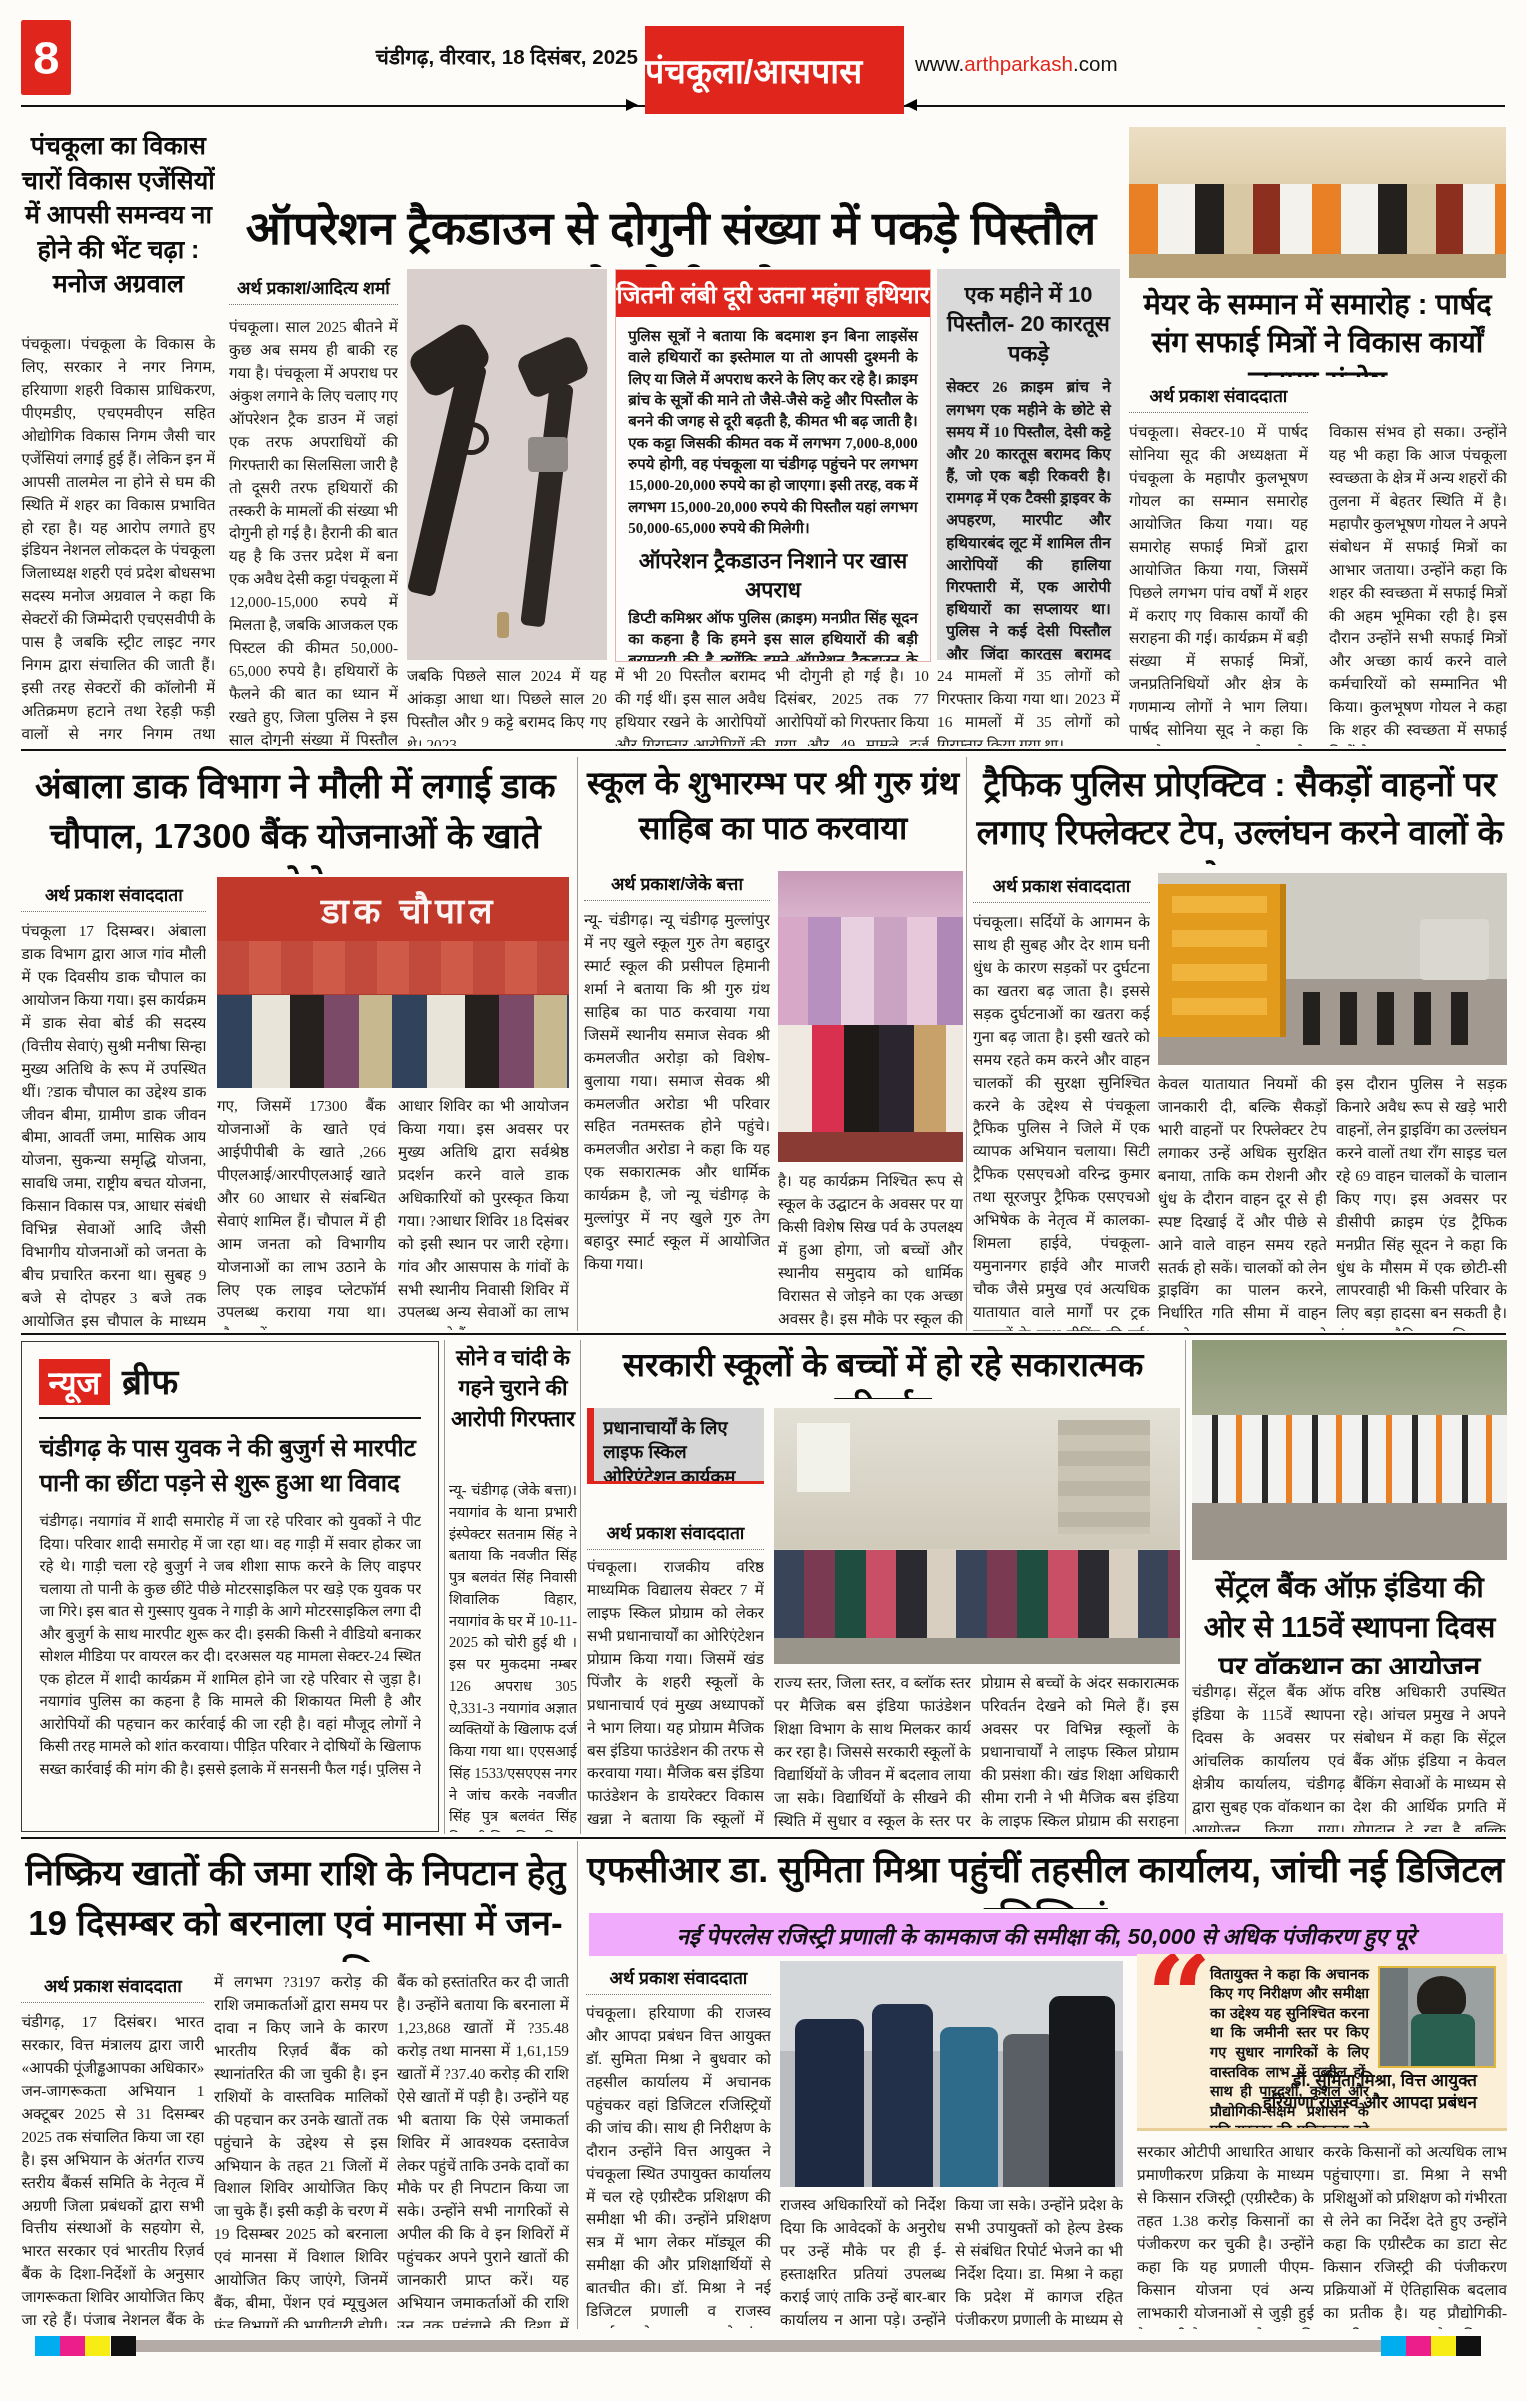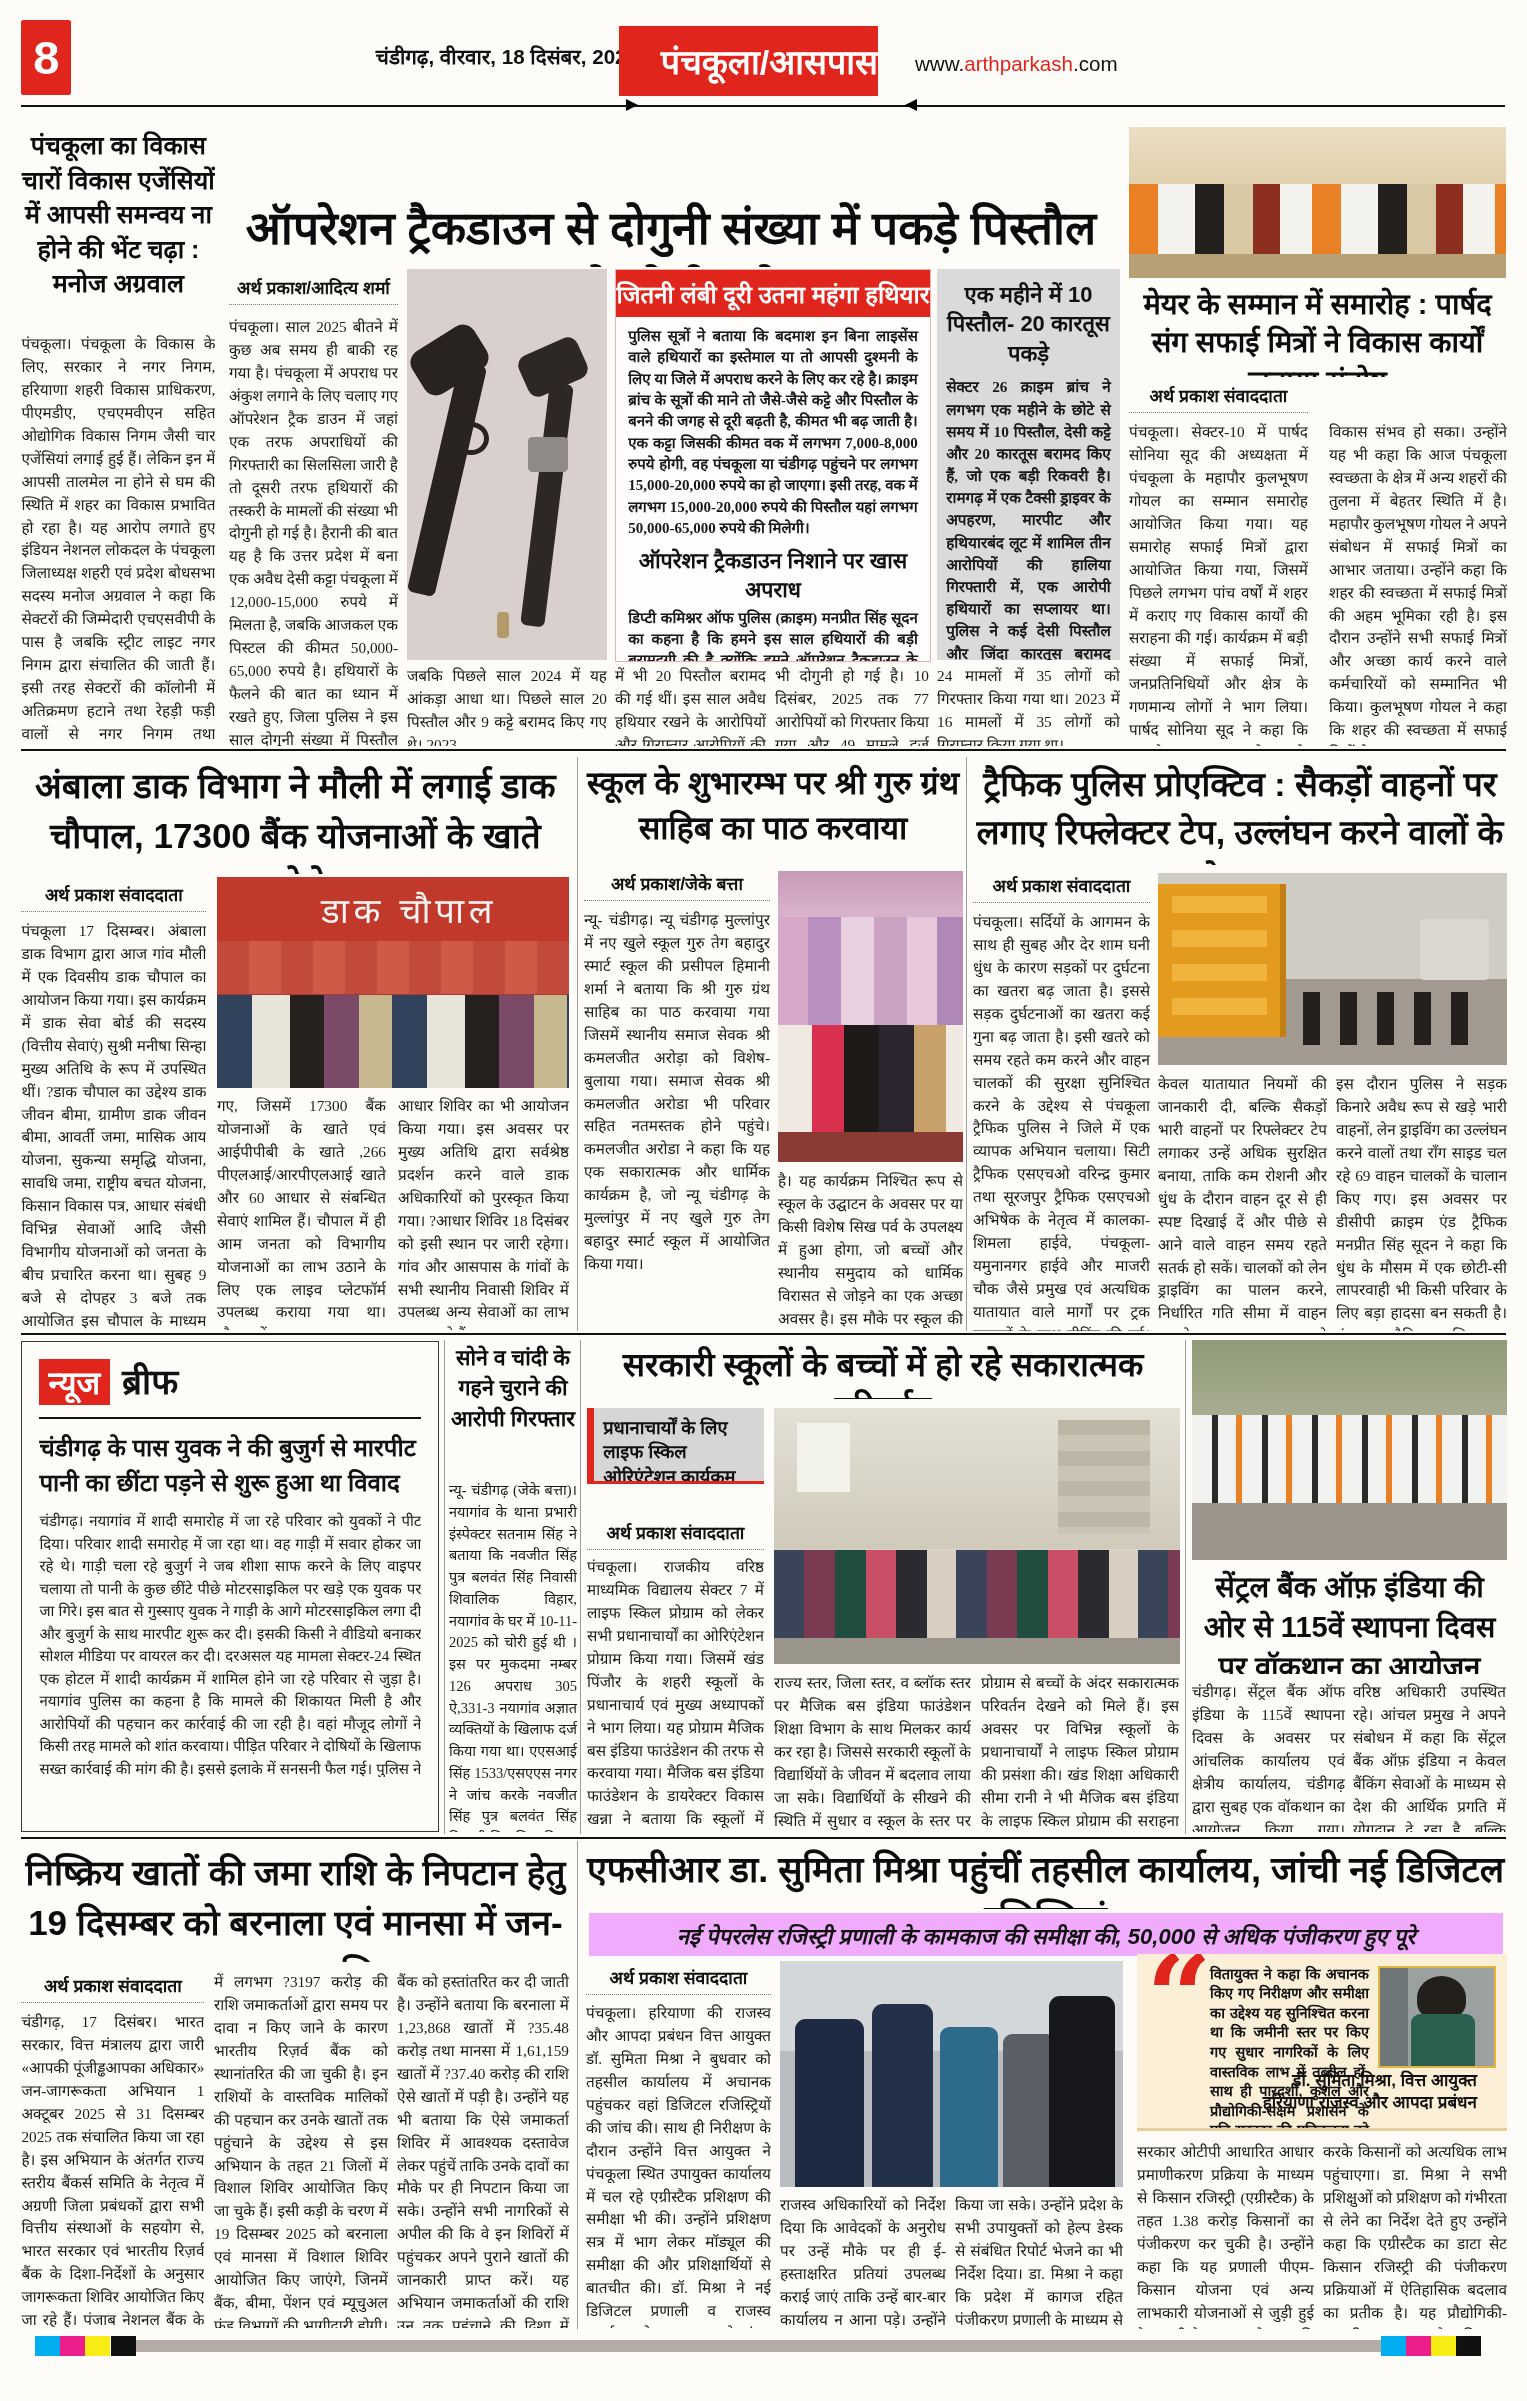--- a/index.html
+++ b/index.html
@@ -19,21 +19,21 @@
 </style>
 </head>
 <body>
 
 <div class="page">
 
   <div class="abs red" style="left:21.4px;top:20px;width:50px;height:75px;border-radius:2.3px;display:flex;align-items:center;justify-content:center;">
     <span style="color:#fff;font-size:47px;font-weight:700;">8</span>
   </div>
   <div class="abs" style="left:336px;top:40px;width:302px;height:34px;font-size:20.6px;font-weight:700;text-align:right;line-height:34px;overflow:hidden;">चंडीगढ़, वीरवार, 18 दिसंबर, 2025</div>
-  <div class="abs red" style="left:619px;top:26px;width:259px;height:70px;display:flex;align-items:center;justify-content:flex-end;z-index:3;">
+  <div class="abs red" style="left:645px;top:26px;width:259px;height:88px;display:flex;align-items:center;justify-content:flex-start;z-index:3;">
     <span style="color:#fff;font-size:34px;font-weight:800;">पंचकूला/आसपास</span>
   </div>
   <div class="abs" style="left:915px;top:49px;width:244px;height:29px;font-size:20.6px;line-height:29px;overflow:hidden;white-space:nowrap;">
     <span>www.</span><span style="color:#e0251c;">arthparkash</span><span>.com</span>
   </div>
   <div class="rule-h" style="left:21.4px;top:105px;width:1484px;height:2.3px;"></div>
   <div class="abs" style="left:626px;top:99px;width:0;height:0;border-top:6.9px solid transparent;border-bottom:6.9px solid transparent;border-left:12.2px solid #000;z-index:4;"></div>
   <div class="abs" style="left:905px;top:99px;width:0;height:0;border-top:6.9px solid transparent;border-bottom:6.9px solid transparent;border-right:12.2px solid #000;z-index:4;"></div>
 
   <div class="abs headline" style="left:21.4px;top:128px;width:194px;height:197px;font-size:25px;line-height:1.38;">पंचकूला का विकास चारों विकास एजेंसियों में आपसी समन्वय ना होने की भेंट चढ़ा : मनोज अग्रवाल</div>
@@ -82,21 +82,21 @@
   <div class="abs body-text" style="left:1129px;top:421px;width:179px;height:325px;">पंचकूला। सेक्टर-10 में पार्षद सोनिया सूद की अध्यक्षता में पंचकूला के महापौर कुलभूषण गोयल का सम्मान समारोह आयोजित किया गया। यह समारोह सफाई मित्रों द्वारा आयोजित किया गया, जिसमें पिछले लगभग पांच वर्षों में शहर में कराए गए विकास कार्यों की सराहना की गई। कार्यक्रम में बड़ी संख्या में सफाई मित्रों, जनप्रतिनिधियों और क्षेत्र के गणमान्य लोगों ने भाग लिया। पार्षद सोनिया सूद ने कहा कि महापौर कुलभूषण गोयल के नेतृत्व में पंचकूला के हर वर्ग के हितों को ध्यान में रखते हुए विकास कार्य किए गए। उन्होंने कहा कि किसी भी शहर की स्वच्छता में सफाई मित्रों का सबसे बड़ा योगदान होता है।</div>
   <div class="abs body-text" style="left:1329px;top:421px;width:178px;height:325px;">विकास संभव हो सका। उन्होंने यह भी कहा कि आज पंचकूला स्वच्छता के क्षेत्र में अन्य शहरों की तुलना में बेहतर स्थिति में है। महापौर कुलभूषण गोयल ने अपने संबोधन में सफाई मित्रों का आभार जताया। उन्होंने कहा कि शहर की स्वच्छता में सफाई मित्रों की अहम भूमिका रही है। इस दौरान उन्होंने सभी सफाई मित्रों और अच्छा कार्य करने वाले कर्मचारियों को सम्मानित भी किया। कुलभूषण गोयल ने कहा कि शहर की स्वच्छता में सफाई मित्रों के साथ-साथ आम जन का सहयोग भी जरूरी है, ताकि पंचकूला स्वच्छता में देश में नंबर वन बन सके।</div>
 
   <div class="rule-h" style="left:21.4px;top:749px;width:1485px;height:1.5px;"></div>
 
   <div class="abs headline" style="left:21.4px;top:761px;width:548px;height:113px;font-size:35px;line-height:1.42;">अंबाला डाक विभाग ने मौली में लगाई डाक चौपाल, 17300 बैंक योजनाओं के खाते खोले</div>
   <div class="abs byline" style="left:21.4px;top:882px;width:185px;">अर्थ प्रकाश संवाददाता</div>
   <div class="abs body-text" style="left:21.4px;top:920px;width:185px;height:410px;">पंचकूला 17 दिसम्बर। अंबाला डाक विभाग द्वारा आज गांव मौली में एक दिवसीय डाक चौपाल का आयोजन किया गया। इस कार्यक्रम में डाक सेवा बोर्ड की सदस्य (वित्तीय सेवाएं) सुश्री मनीषा सिन्हा मुख्य अतिथि के रूप में उपस्थित थीं। ?डाक चौपाल का उद्देश्य डाक जीवन बीमा, ग्रामीण डाक जीवन बीमा, आवर्ती जमा, मासिक आय योजना, सुकन्या समृद्धि योजना, सावधि जमा, राष्ट्रीय बचत योजना, किसान विकास पत्र, आधार संबंधी विभिन्न सेवाओं आदि जैसी विभागीय योजनाओं को जनता के बीच प्रचारित करना था। सुबह 9 बजे से दोपहर 3 बजे तक आयोजित इस चौपाल के माध्यम से विभिन्न विभागीय योजनाओं और आधार संबंधी सेवाओं का लाभ उठाया। शिविर के दौरान रिकॉर्ड संख्या में खाते खोले</div>
   <div class="photo" style="left:217px;top:877px;width:352px;height:211px;background:#a93a2f;">
     <div style="position:absolute;left:0;top:0;width:100%;height:64px;background:#c0392b;display:flex;align-items:center;justify-content:center;">
-      <span style="color:#fff;font-size:35px;font-weight:400;letter-spacing:4.6px;opacity:.95;margin-left:32px;">डाक चौपाल</span>
+      <span style="color:#fff;font-size:35px;font-weight:700;letter-spacing:4.6px;opacity:.95;margin-left:32px;">डाक चौपाल</span>
     </div>
     <div style="position:absolute;left:0;top:64px;width:100%;height:53px;background:repeating-linear-gradient(90deg,#c14a3c 0 32px,#d05a48 32px 64px);"></div>
     <div style="position:absolute;left:0;bottom:0;width:100%;height:93px;background:repeating-linear-gradient(90deg,#31425c 0 35px,#e8e4da 35px 73px,#26211e 73px 107px,#7b4a68 107px 142px,#c8b890 142px 175px);"></div>
   </div>
   <div class="abs body-text" style="left:217px;top:1095px;width:169px;height:235px;">गए, जिसमें 17300 बैंक योजनाओं के खाते एवं आईपीपीबी के खाते ,266 पीएलआई/आरपीएलआई खाते और 60 आधार से संबन्धित सेवाएं शामिल हैं। चौपाल में ही आम जनता को विभागीय योजनाओं का लाभ उठाने के लिए एक लाइव प्लेटफॉर्म उपलब्ध कराया गया था। चौपाल में</div>
   <div class="abs body-text" style="left:398px;top:1095px;width:171px;height:235px;">आधार शिविर का भी आयोजन किया गया। इस अवसर पर मुख्य अतिथि द्वारा सर्वश्रेष्ठ प्रदर्शन करने वाले डाक अधिकारियों को पुरस्कृत किया गया। ?आधार शिविर 18 दिसंबर को इसी स्थान पर जारी रहेगा। गांव और आसपास के गांवों के सभी स्थानीय निवासी शिविर में उपलब्ध अन्य सेवाओं का लाभ उठा सकते हैं।</div>
 
   <div class="rule-v" style="left:577px;top:757px;height:574px;"></div>
 
   <div class="abs headline" style="left:584px;top:761px;width:378px;height:102px;font-size:32px;line-height:1.4;">स्कूल के शुभारम्भ पर श्री गुरु ग्रंथ साहिब का पाठ करवाया</div>

